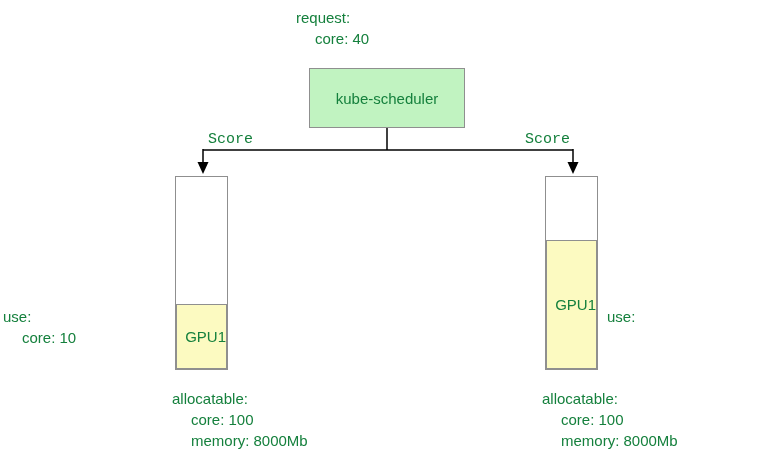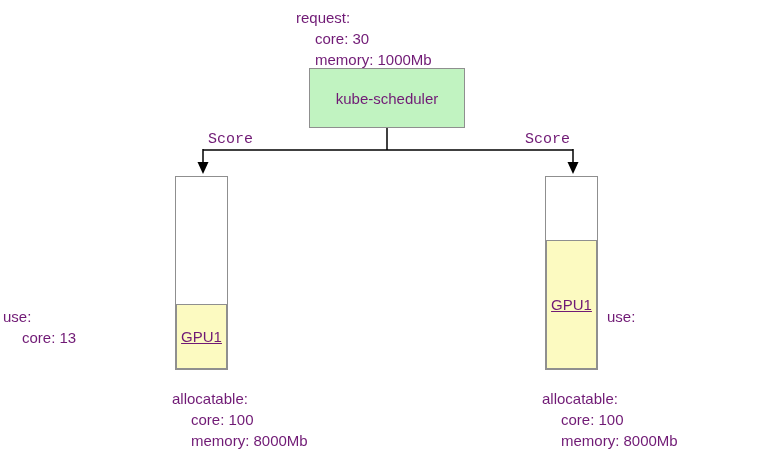--- a/index.html
+++ b/index.html
@@ -7,21 +7,21 @@
     padding: 0;
     background: #ffffff;
   }
   .canvas {
     position: relative;
     width: 765px;
     height: 453px;
     background: #ffffff;
     font-family: "Liberation Sans", sans-serif;
     font-size: 15px;
-    color: #701a75;
+    color: #15803d;
     overflow: hidden;
   }
   .connectors {
     position: absolute;
     left: 0;
     top: 0;
     width: 765px;
     height: 453px;
     pointer-events: none;
   }
@@ -66,42 +66,40 @@
   .node-right { left: 545px; }
   .gpu-fill {
     position: absolute;
     left: 0;
     right: 0;
     bottom: 0;
     box-sizing: border-box;
     border: 1px solid #8f8f8f;
     display: flex;
     align-items: center;
-    justify-content: center;
-    text-decoration: underline;
+    justify-content: flex-end;
   }
 </style>
 </head>
 <body>
 
 <div class="canvas">
 
   <svg class="connectors" viewBox="0 0 765 453">
     <line x1="387" y1="128" x2="387" y2="150" stroke="#000000" stroke-width="1.5"></line>
     <line x1="203" y1="150" x2="573" y2="150" stroke="#000000" stroke-width="1.5"></line>
     <line x1="203" y1="149" x2="203" y2="164" stroke="#000000" stroke-width="1.5"></line>
     <polygon points="197.5,162 208.5,162 203,174" fill="#000000"></polygon>
     <line x1="573" y1="149" x2="573" y2="164" stroke="#000000" stroke-width="1.5"></line>
     <polygon points="567.5,162 578.5,162 573,174" fill="#000000"></polygon>
   </svg>
 
   <div class="tblock" style="left:296px; top:7px;">
     <div>request:</div>
-    <div class="ind">core: 30</div>
-    <div class="ind">memory: 1000Mb</div>
+    <div class="ind">core: 40</div>
   </div>
 
   <div class="sched-box" style="background: rgb(193, 243, 193); border-color: rgb(143, 143, 143); text-align: right;">
     <span>kube-scheduler</span>
   </div>
 
   <div class="score score-left">Score</div>
   <div class="score score-right">Score</div>
 
   <div class="node node-left" style="border-color: rgb(143, 143, 143);">
@@ -111,21 +109,21 @@
   </div>
 
   <div class="node node-right" style="border-color: rgb(143, 143, 143);">
     <div class="gpu-fill" style="height: 67%; background: rgb(252, 250, 193); border-color: rgb(143, 143, 143);">
       <span>GPU1</span>
     </div>
   </div>
 
   <div class="tblock" style="left:3px; top:306px;">
     <div>use:</div>
-    <div class="ind">core: 13</div>
+    <div class="ind">core: 10</div>
   </div>
 
   <div class="tblock" style="left:607px; top:306px;">
     <div>use:</div>
   </div>
 
   <div class="tblock" style="left:172px; top:388px;">
     <div>allocatable:</div>
     <div class="ind">core: 100</div>
     <div class="ind">memory: 8000Mb</div>

